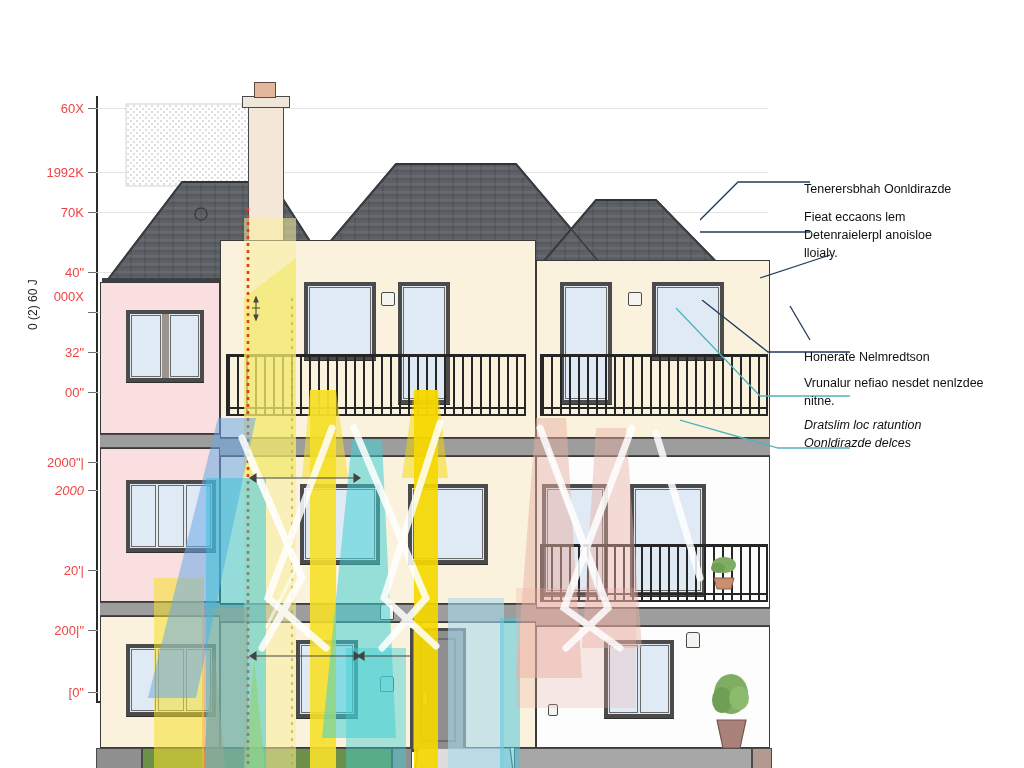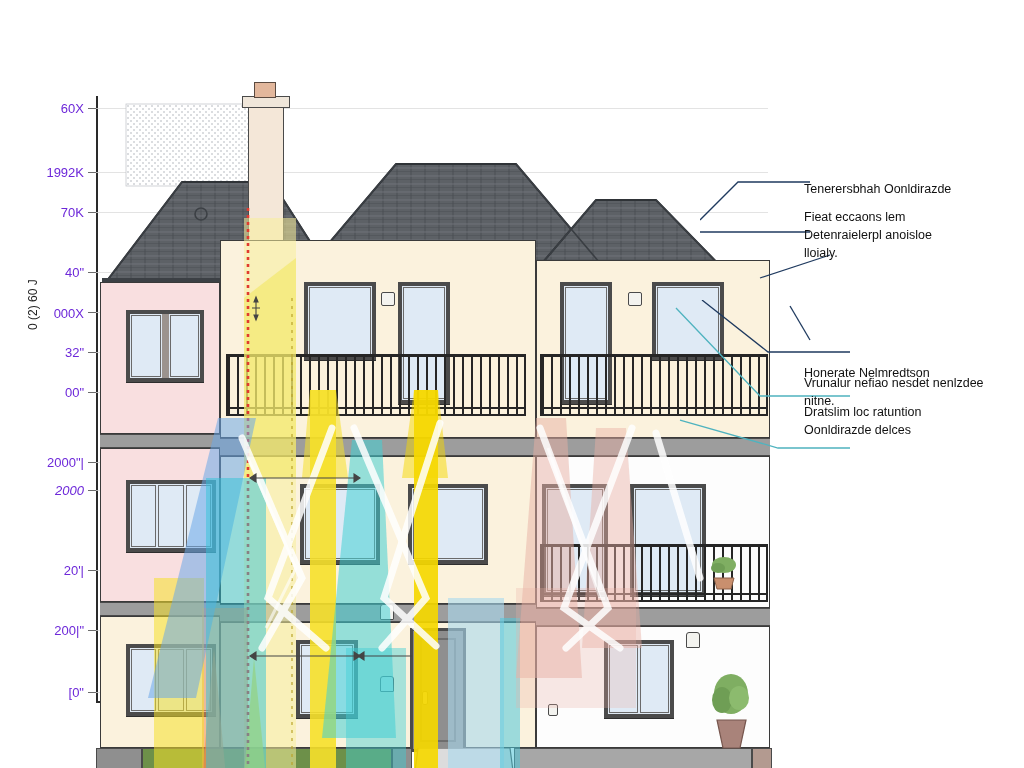--- a/index.html
+++ b/index.html
@@ -11,21 +11,21 @@
   .title{
     position:absolute;left:36px;top:24px;
     font-size:20px;font-weight:bold;letter-spacing:.4px;
     color:#1b2f52;white-space:nowrap;
   }
 
   
   .axis-line{position:absolute;background:#2a2a2a;}
   .tick{position:absolute;background:#6d6d6d;}
   .gridline{position:absolute;background:#d9d9d9;height:1px;}
-  .ytick-label{position:absolute;font-size:13px;color:#6d28d9;text-align:center;
+  .ytick-label{position:absolute;font-size:13px;color:#ef4444;text-align:center;
                white-space:nowrap;transform:translateY(-50%);}
   .xtick-label{position:absolute;font-size:13px;color:#222;text-align:center;
                white-space:nowrap;transform:translateX(-50%);}
   .axis-title-x{position:absolute;font-size:13px;color:#222;white-space:nowrap;
                 transform:translateX(-50%);}
   .axis-title-y{position:absolute;font-size:12px;color:#222;white-space:nowrap;
                 transform-origin:0 0;transform:rotate(-90deg);}
 
   
   #building{position:absolute;left:96px;top:92px;width:660px;height:610px;}
@@ -112,21 +112,21 @@
       <div class="gridline" style="left: 96px; top: 630px; width: 672px; opacity: 0.75;"></div>
       <div class="tick" style="left: 88px; top: 630px; width: 8px; height: 1.4px;"></div>
       <div class="gridline" style="left: 96px; top: 692px; width: 672px; opacity: 0.75;"></div>
       <div class="tick" style="left: 88px; top: 692px; width: 8px; height: 1.4px;"></div>
     </div>
   <div id="ylabels">
       <div class="ytick-label" style="right: 940px; top: 108px;">60X</div>
       <div class="ytick-label" style="right: 940px; top: 172px;">1992K</div>
       <div class="ytick-label" style="right: 940px; top: 212px;">70K</div>
       <div class="ytick-label" style="right: 940px; top: 272px;">40"</div>
-      <div class="ytick-label" style="right: 940px; top: 313px;">000X</div>
+      <div class="ytick-label" style="right: 940px; top: 296px;">000X</div>
       <div class="ytick-label" style="right: 940px; top: 352px;">32"</div>
       <div class="ytick-label" style="right: 940px; top: 392px;">00"</div>
       <div class="ytick-label" style="right: 940px; top: 462px;">2000"|</div>
       <div class="ytick-label" style="right: 940px; top: 490px; font-style: italic;">2000</div>
       <div class="ytick-label" style="right: 940px; top: 570px;">20'|</div>
       <div class="ytick-label" style="right: 940px; top: 630px;">200|"</div>
       <div class="ytick-label" style="right: 940px; top: 692px;">[0"</div>
     </div>
   <div id="xticks">
       <div class="tick" style="left: 176px; top: 702px; width: 1.4px; height: 8px;"></div>
@@ -390,20 +390,20 @@
     </g>
   </svg>
 
   <div id="ann-top">
       <div class="ann" style="left: 804px; top: 180px; width: 215px;">Tenerersbhah Oonldirazde</div>
       <div class="ann" style="left: 804px; top: 208px; width: 215px;">Fieat eccaons lem
 Detenraielerpl anoisloe
 lloialy.</div>
     </div>
   <div id="ann-mid">
-      <div class="ann" style="left: 804px; top: 348px; width: 215px; margin-top: 16px;">Honerate Nelmredtson</div>
+      <div class="ann" style="left: 804px; top: 348px; width: 215px;">Honerate Nelmredtson</div>
       <div class="ann" style="left: 804px; top: 374px; width: 215px;">Vrunalur nefiao nesdet nenlzdee
 nitne.</div>
-      <div class="ann" style="left: 804px; top: 403px; width: 215px;">Dratslim loc ratuntion
+      <div class="ann" style="left: 804px; top: 416px; width: 215px; font-style: italic;">Dratslim loc ratuntion
 Oonldirazde  delces</div>
     </div>
 
 </div>
 
 </body></html>

